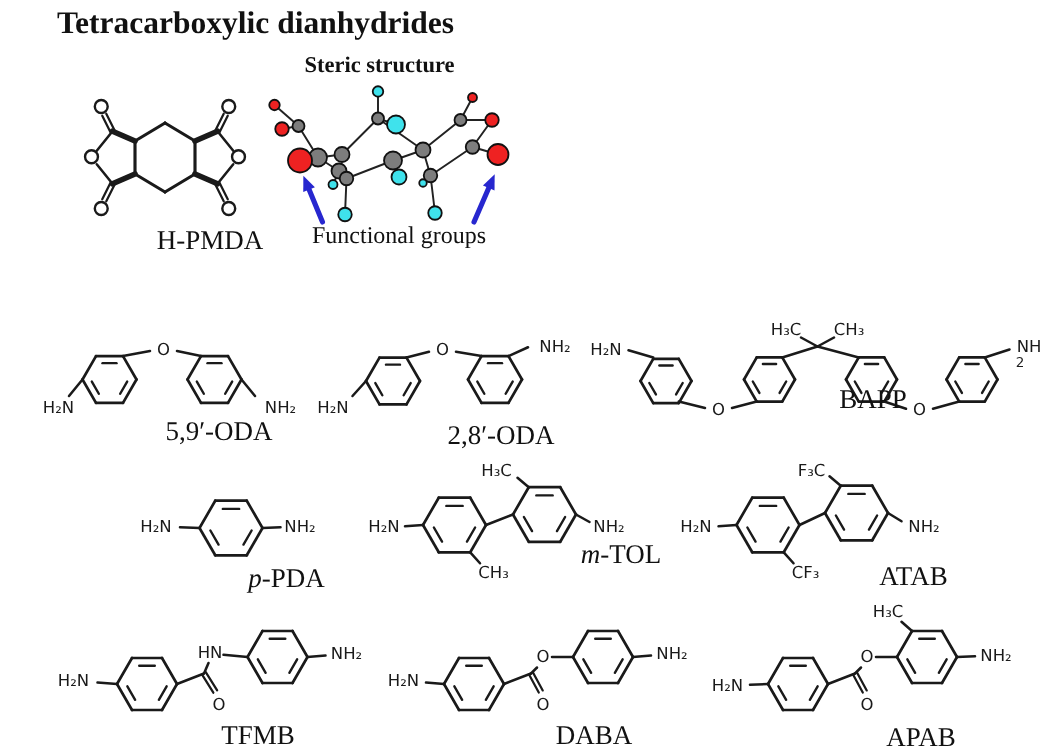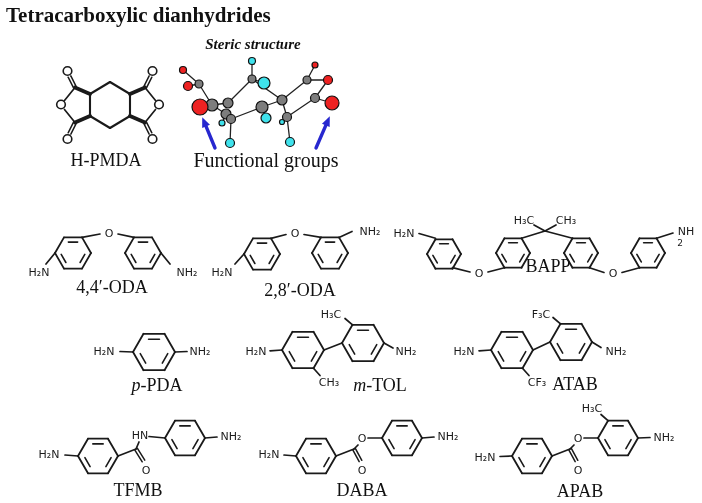--- a/index.html
+++ b/index.html
@@ -1,22 +1,22 @@
 <!DOCTYPE html>
 <html><head>
 <meta charset="utf-8">
 <style>
   html,body{margin:0;padding:0;background:#fff;}
   .canvas{position:relative;width:702px;height:503px;background:#ffffff;overflow:hidden;
           font-family:"Liberation Serif",serif;color:#111;}
   #art{position:absolute;left:0;top:0;}
-  .h-main{position:absolute;font-size:21px;font-weight:bold;white-space:nowrap;}
-  .h-sub{position:absolute;font-size:15px;font-weight:bold;transform:translateX(-50%);white-space:nowrap;font-style:italic;}
-  .cap{position:absolute;font-size:20px;transform:translateX(-50%);white-space:nowrap;}
-  .mol-label{position:absolute;font-size:18px;transform:translateX(-50%);white-space:nowrap;}
+  .h-main{position:absolute;font-size:21px;font-weight:bold;white-space:nowrap;margin-left:32px;}
+  .h-sub{position:absolute;font-size:15px;font-weight:bold;transform:translateX(-50%);white-space:nowrap;}
+  .cap{position:absolute;font-size:16px;transform:translateX(-50%);white-space:nowrap;}
+  .mol-label{position:absolute;font-size:18px;transform:translateX(-50%);white-space:nowrap;margin-left:34px;}
   .mol-label .it{font-style:italic;}
   .atom{position:absolute;font-family:"DejaVu Sans",sans-serif;font-size:11px;line-height:1;
         transform:translate(-50%,-50%);white-space:nowrap;color:#1a1a1a;}
   .atom.sm{font-size:9px;}
 </style>
 </head>
 <body>
 
 <div class="canvas">
 
@@ -325,25 +325,25 @@
       <polygon points="202.2352964145474,117.15196633515622 209.93968503798234,124.78625712992468 202.17794364563846,127.99801218882558" fill="#2727cf"></polygon>
       <line x1="316" y1="148" x2="325.8191404989256" y2="125.3404450024794" stroke="#2727cf" stroke-width="3.4" stroke-linecap="round"></line>
       <polygon points="329.7952148752686,116.16488874938015 329.6728741252273,127.01039624054346 321.96540687262393,123.67049376441534" fill="#2727cf"></polygon>
     </svg>
 
   <div class="h-main" style="left:6px;top:3px">Tetracarboxylic dianhydrides</div>
   <div class="h-sub" style="left:253px;top:36px">Steric structure</div>
   <div class="cap" style="left:266px;top:149px">Functional groups</div>
   <div class="mol-label" style="left:106px;top:150px">H-PMDA</div>
 
-  <div class="mol-label" style="left:112px;top:277px">4,4′-ODA</div>
+  <div class="mol-label" style="left:112px;top:277px">5,9′-ODA</div>
   <div class="mol-label" style="left:300px;top:280px">2,8′-ODA</div>
   <div class="mol-label" style="left:548px;top:256px">BAPP</div>
   <div class="mol-label" style="left:157px;top:375px"><span class="it">p</span><span>-PDA</span></div>
-  <div class="mol-label" style="left:380px;top:375px"><span class="it">m</span><span>-TOL</span></div>
+  <div class="mol-label" style="left:380px;top:359px"><span class="it">m</span><span>-TOL</span></div>
   <div class="mol-label" style="left:575px;top:374px">ATAB</div>
   <div class="mol-label" style="left:138px;top:480px">TFMB</div>
   <div class="mol-label" style="left:362px;top:480px">DABA</div>
   <div class="mol-label" style="left:580px;top:481px">APAB</div>
 
   <span class="atom" style="left:39px;top:272px">H₂N</span>
   <span class="atom" style="left:109px;top:233px">O</span>
   <span class="atom" style="left:187px;top:272px">NH₂</span>
 
   <span class="atom" style="left:222px;top:272px">H₂N</span>

